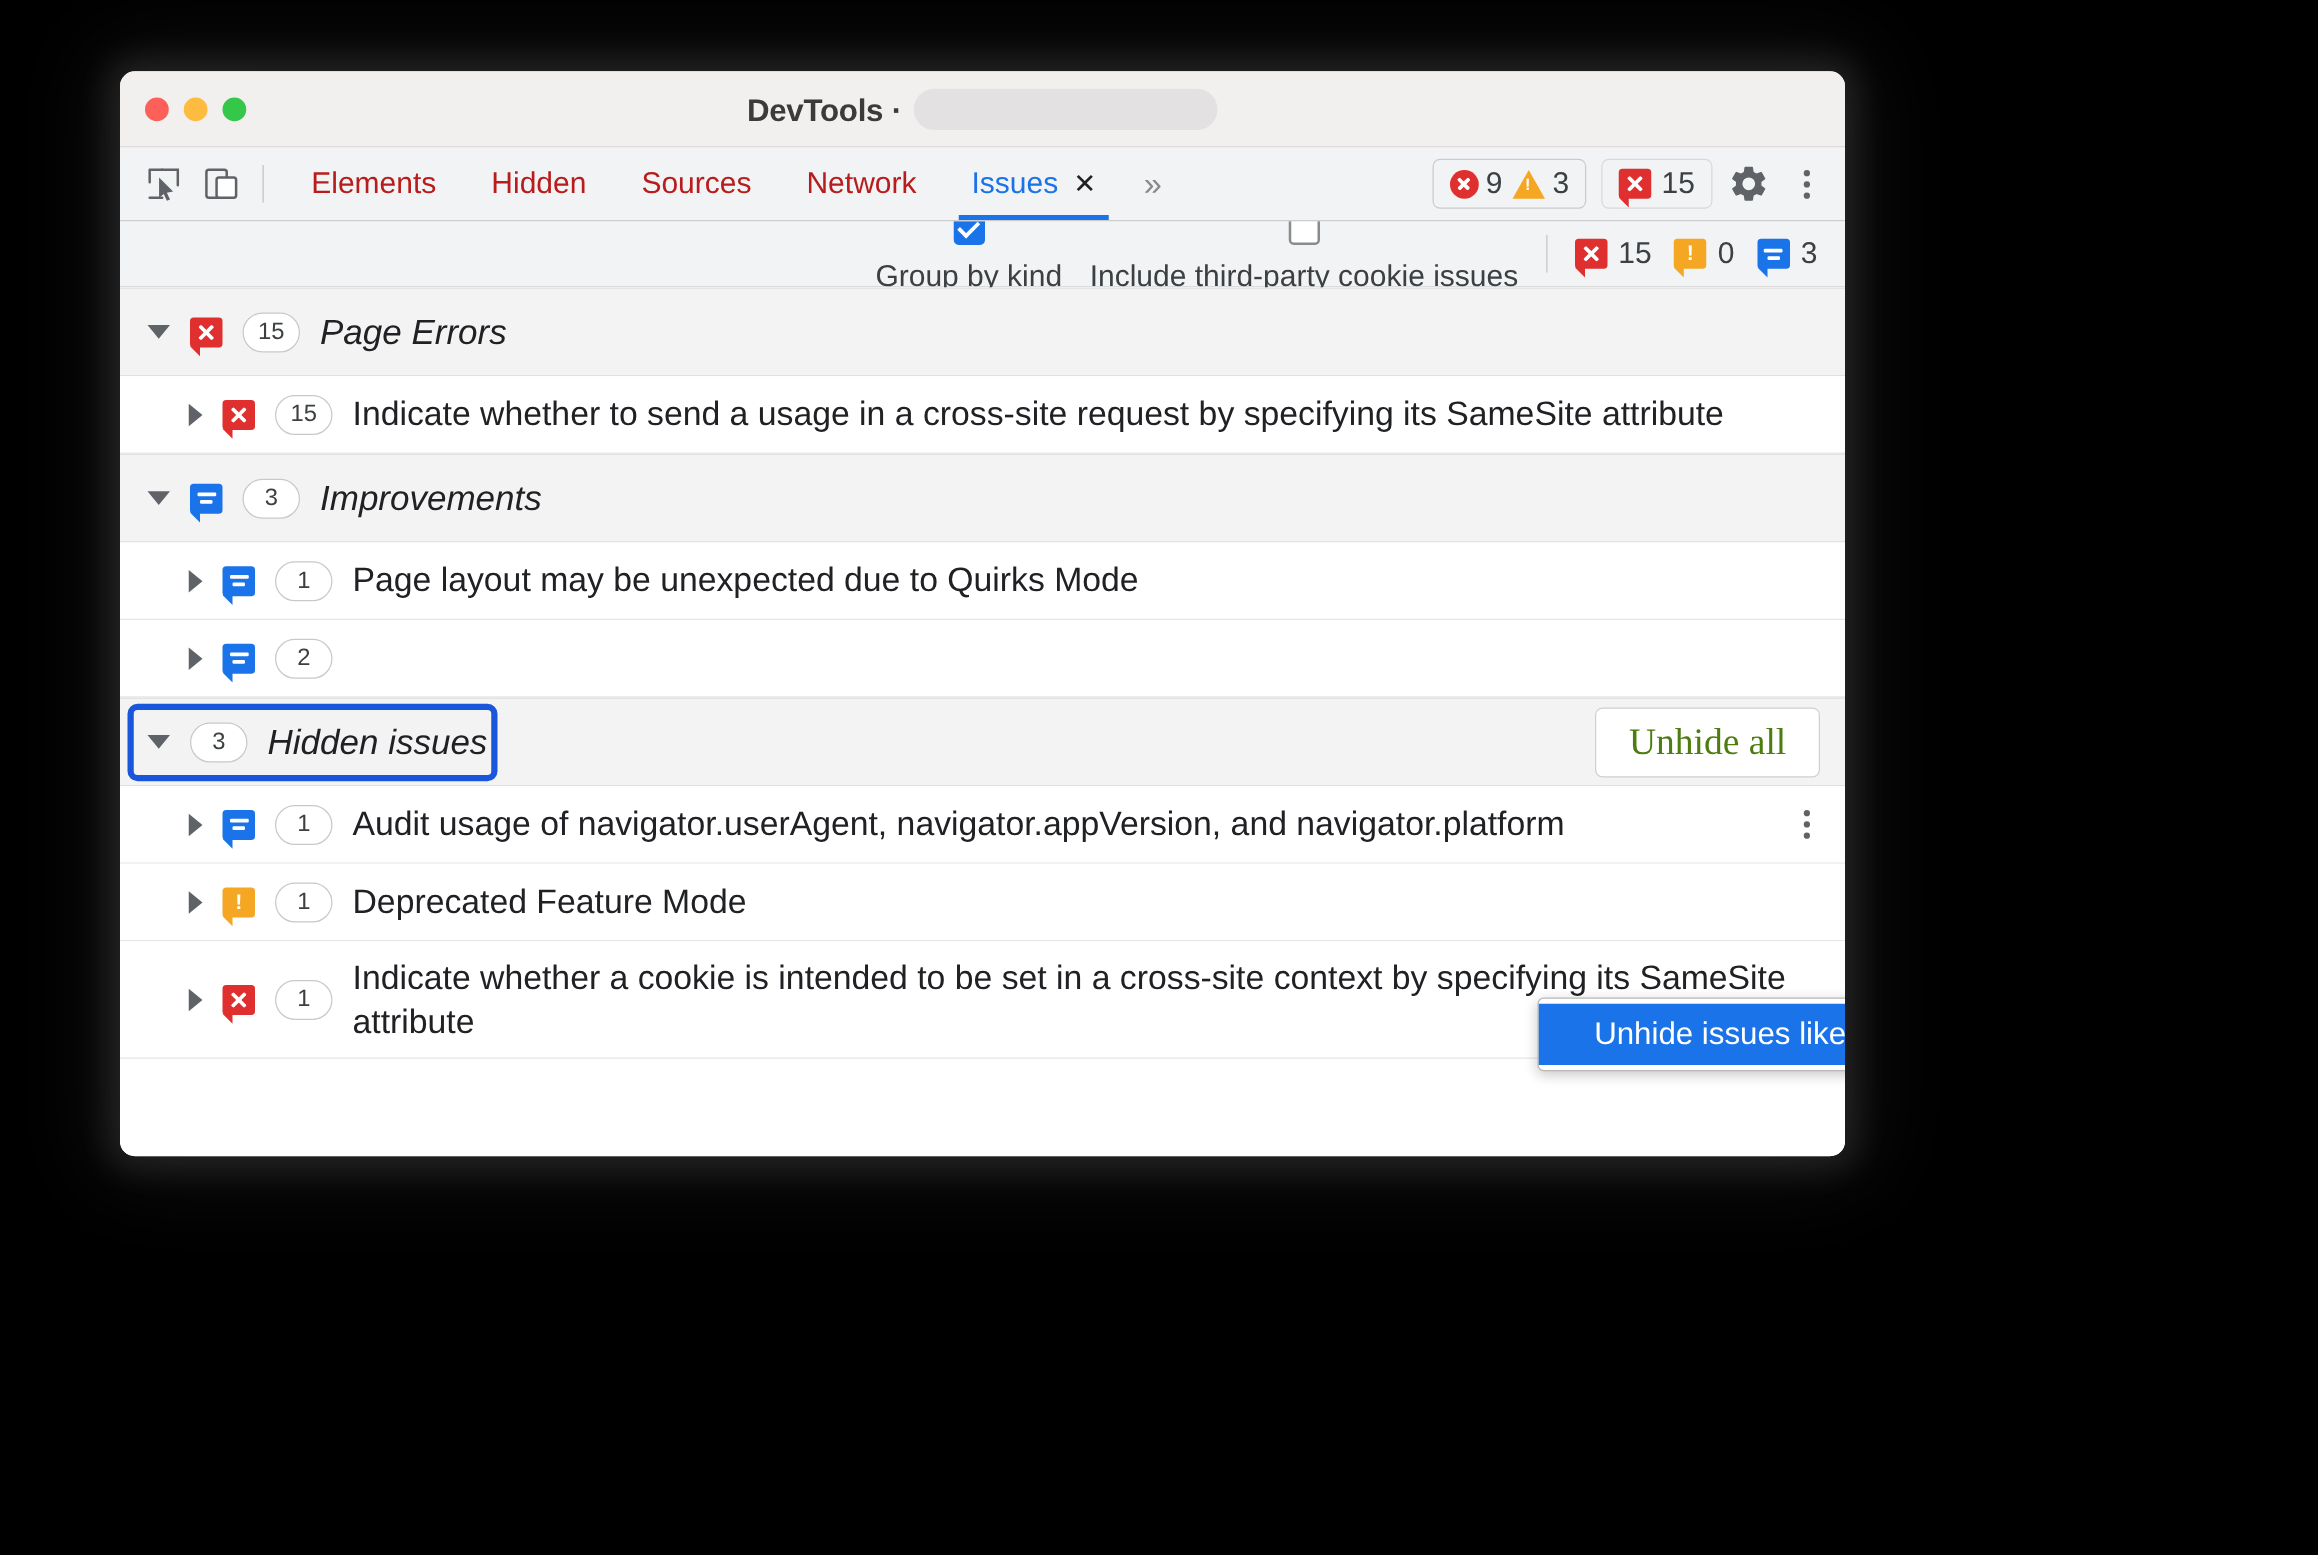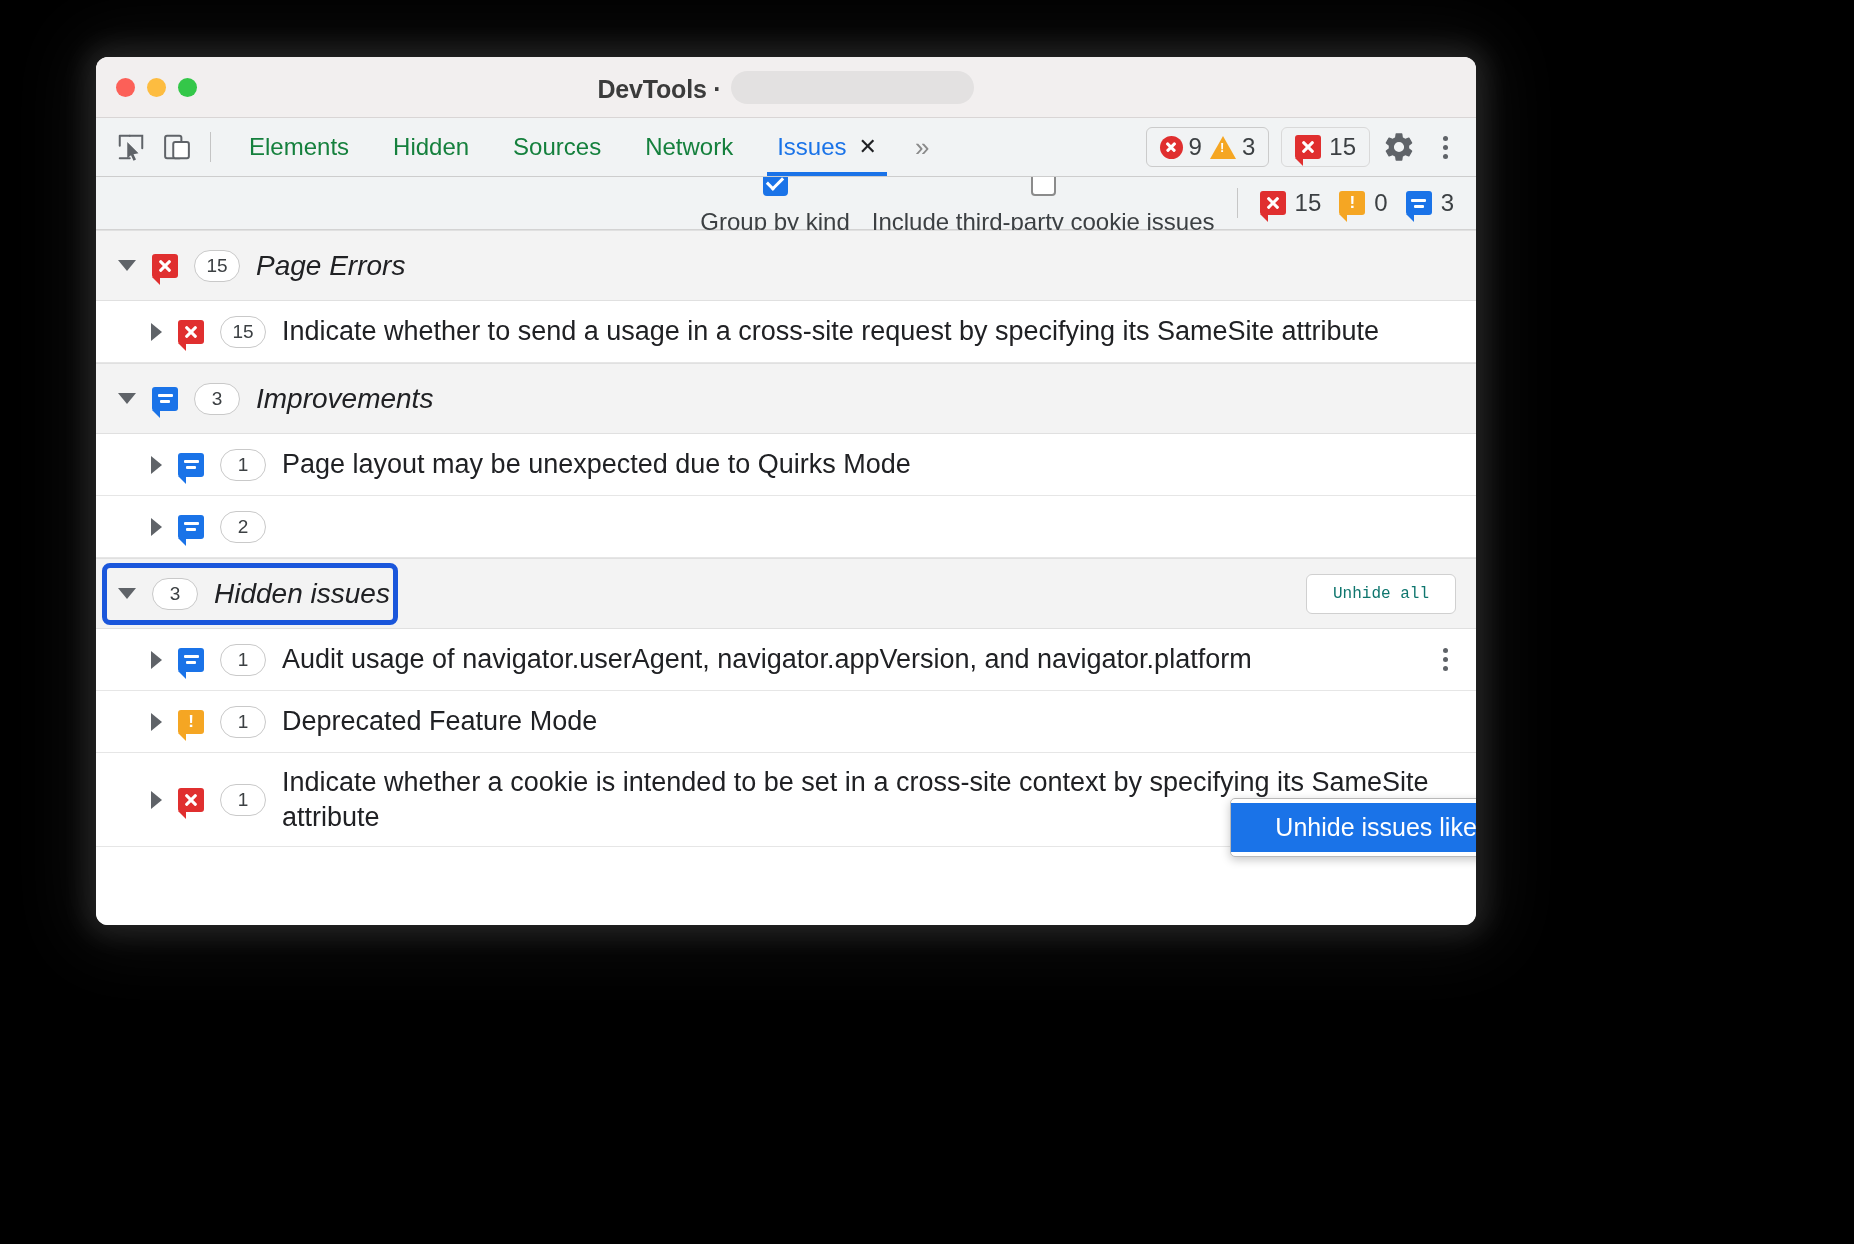--- a/index.html
+++ b/index.html
@@ -65,21 +65,21 @@
   .tool-icons { display: flex; align-items: center; gap: 12px; }
   .tool-btn {
     width: 34px; height: 34px;
     display: flex; align-items: center; justify-content: center;
   }
   .vsep {
     width: 1px; height: 30px; background: #c4c4c4; margin: 0 16px;
   }
   .tabs { display: flex; align-items: center; height: 100%; }
   .tab {
-    font-size: 24px; color: #15803d;
+    font-size: 24px; color: #b91c1c;
     padding: 0 22px; height: 100%;
     display: flex; align-items: center; gap: 10px;
     position: relative;
   }
   .tab.active { color: #1a73e8; }
   .tab.active::after {
     content: ""; position: absolute;
     left: 12px; right: 12px; bottom: 0; height: 4px;
     background: #1a73e8;
   }
@@ -247,23 +247,23 @@
     position: absolute;
     left: 6px; top: 4px;
     width: 296px; height: 62px;
     border: 5px solid #1a56db;
     border-radius: 8px;
     pointer-events: none;
   }
   .unhide-all {
     margin-left: auto;
     border: 1px solid #d0d0d0; border-radius: 6px;
-    background: #fff; color: #0f766e;
-    font-size: 16px; padding: 10px 26px;
-    font-family: Liberation Mono, monospace;
+    background: #fff; color: #4d7c0f;
+    font-size: 30px; padding: 10px 26px;
+    font-family: Liberation Serif, serif;
   }
 
   
   .row-kebab {
     margin-left: auto; display: flex; flex-direction: column;
     align-items: center; gap: 4px; padding: 4px 8px;
   }
   .row-kebab span {
     width: 5px; height: 5px; border-radius: 50%; background: #5f6368;
   }

